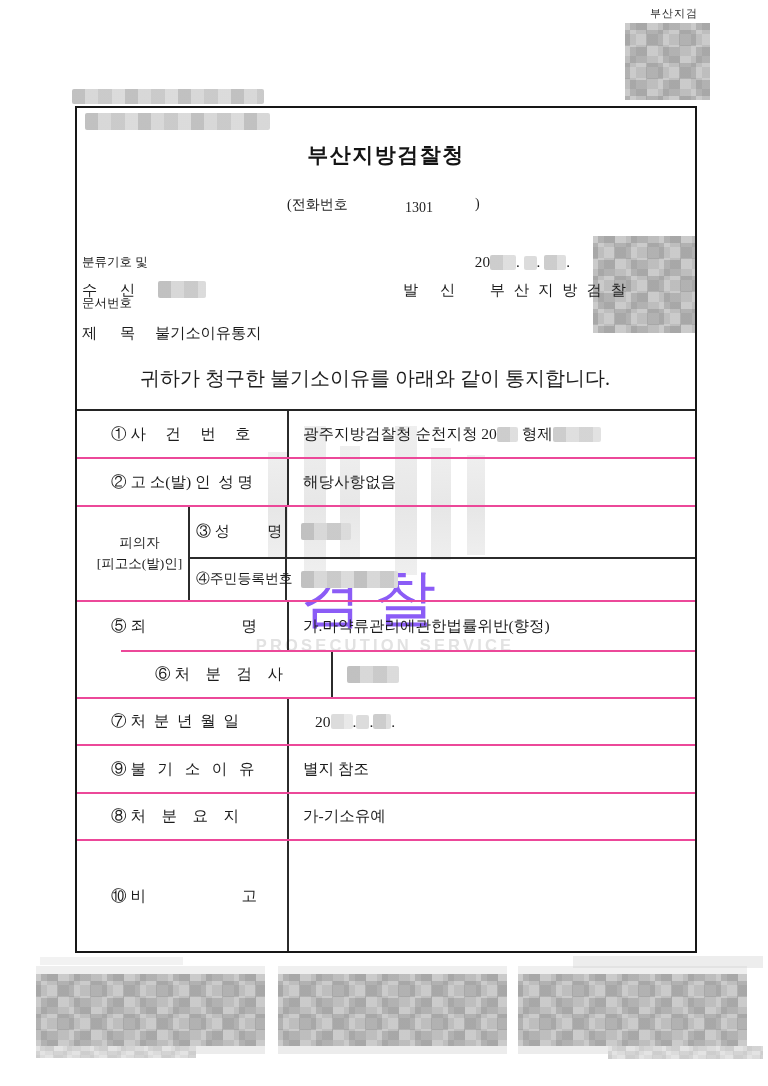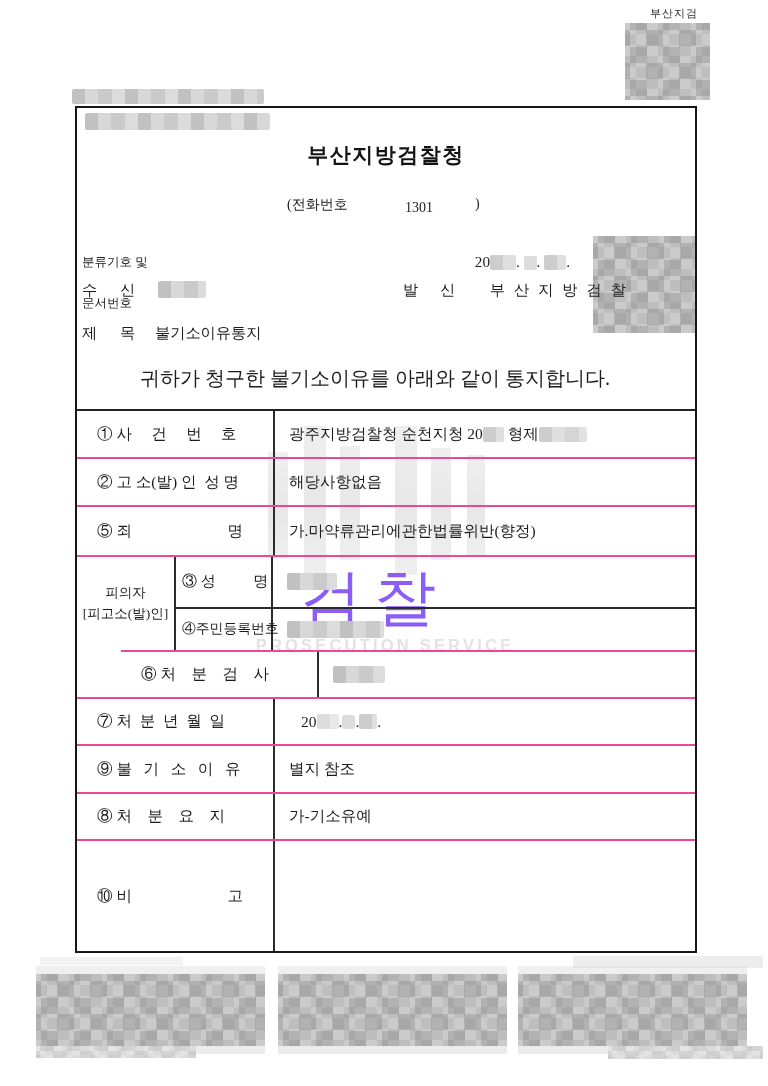--- a/index.html
+++ b/index.html
@@ -40,21 +40,21 @@
   .title { font-size:21px; letter-spacing:1.5px; font-weight:600; color:#141414; white-space:pre; }
   .phone { font-size:14px; white-space:pre; }
   .meta  { font-size:15.2px; white-space:pre; }
   .small-label { font-size:12.5px; line-height:1.08; white-space:pre; }
   .bold { font-weight:400; }
   .intro { font-size:20px; white-space:pre; }
 
   
   .ntable { position:absolute; left:0; right:0; top:301px; bottom:0;
             border-top:2px solid #242424; display:flex; flex-direction:column; z-index:2; }
-  .trow { display:flex; align-items:stretch; }
+  .trow { display:flex; align-items:stretch;padding-left:14px; }
   .trow + .trow { border-top:2px solid #ec4899;justify-content:center; }
   .tlabel {
     width:198px; border-right:2px solid #2b2b2b; display:flex; align-items:center;
     padding-left:20px; font-size:15.5px; white-space:pre; flex-shrink:0;
   }
   .tlabel.spread { justify-content:space-between; padding-right:30px; }
   .tvalue { flex:1; display:flex; align-items:center; padding-left:14px; font-size:15.5px; white-space:pre; }
   .suspect-col {
     width:99px; border-right:2px solid #2b2b2b; flex-shrink:0;
     display:flex; flex-direction:column; justify-content:center; align-items:center;
@@ -133,28 +133,20 @@
       <div class="trow" style="height:46px;">
         <div class="tlabel">① 사     건     번     호</div>
         <div class="tvalue">
           <span>광주지방검찰청 순천지청 20</span><span class="blurbar mid" style="width:21px; height:15px;"></span><span> 형제</span><span class="blurbar mid" style="width:48px; height:15px;"></span>
         </div>
       </div>
 
       <div class="trow" style="height:48px;">
         <div class="tlabel">② 고 소(발) 인  성 명</div>
         <div class="tvalue">해당사항없음</div>
-      </div>
-
-      <div class="trow" style="height:50px;">
-        <div class="tlabel spread">
-          <span>⑤ 죄</span>
-          <span>명</span>
-        </div>
-        <div class="tvalue">가.마약류관리에관한법률위반(향정)</div>
       </div>
 
       <div class="trow" style="height:95px;">
         <div class="suspect-col">
           <div>피의자</div>
           <div>[피고소(발)인]</div>
         </div>
         <div class="suspect-fields">
           <div class="sfrow" style="flex:52;">
             <div class="sflabel" style="font-size:15px;">③ 성          명</div>
@@ -164,20 +156,28 @@
           </div>
           <div class="sfrow" style="flex:43;">
             <div class="sflabel">④주민등록번호</div>
             <div class="sfvalue">
               <span class="blurbar" style="width:97px; height:17px;"></span>
             </div>
           </div>
         </div>
       </div>
 
+      <div class="trow" style="height:50px;">
+        <div class="tlabel spread">
+          <span>⑤ 죄</span>
+          <span>명</span>
+        </div>
+        <div class="tvalue">가.마약류관리에관한법률위반(향정)</div>
+      </div>
+
       <div class="trow" style="height:47px;margin-left:44px;">
         <div class="tlabel">⑥ 처    분    검    사</div>
         <div class="tvalue">
           <span class="blurbar" style="width:52px; height:17px;"></span>
         </div>
       </div>
 
       <div class="trow" style="height:47px;gap:12px;">
         <div class="tlabel">⑦ 처  분  년  월  일</div>
         <div class="tvalue">

